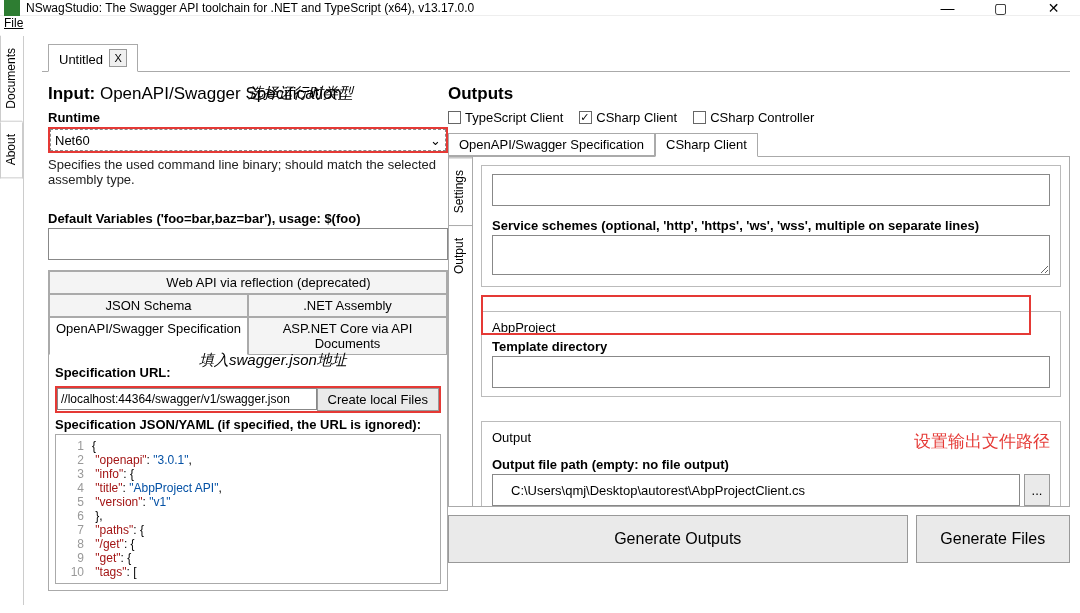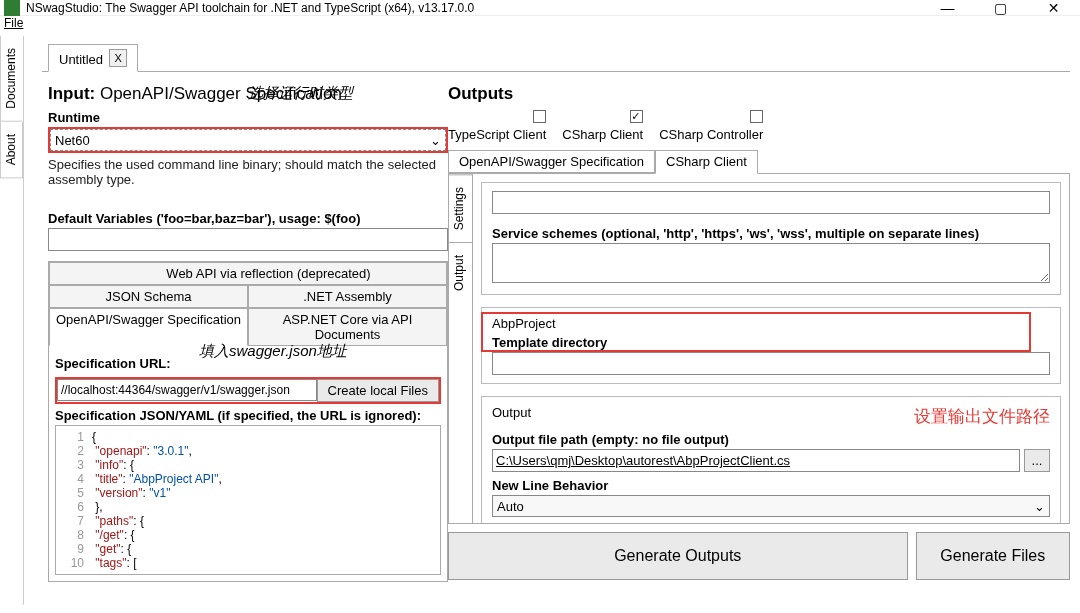--- a/index.html
+++ b/index.html
@@ -22,47 +22,47 @@
     .panels { display: flex; margin-top: 12px; height: 505px; }
     .left-panel { width: 400px; }
     .right-panel { flex: 1; }
     .panel-title { font-size: 17px; margin-bottom: 6px; }
     .panel-title b { font-weight: 700; }
     .annotation { color: #000000; font-size: 15px; position: absolute; font-style: italic; }
     .label-bold { font-weight: 700; font-size: 13px; margin: 4px 0 2px; }
     .red-box { border: 2px solid #e53935; }
     .dropdown { width: 100%; height: 22px; border: 1px dashed #888; padding: 0 4px; font-size: 13px; display: flex; align-items: center; justify-content: space-between; background: #fff; }
     .help-text { font-size: 13px; color: #222; margin: 4px 0; }
-    .text-input { width: 100%; height: 23px; border: 1px solid #888; padding: 0 3px; font-size: 13px; text-decoration: underline; }
+    .text-input { width: 100%; height: 32px; border: 1px solid #888; padding: 0 18px; font-size: 13px; }
     .input-tabs { margin-top: 10px; border: 1px solid #aaa; }
     .input-tab-row { display: flex; }
     .input-tab { flex: 1; text-align: center; padding: 3px; font-size: 13px; border: 1px solid #aaa; background: #f4f4f4; }
     .input-tab.full { flex: 2; padding-left: 44px; }
     .input-tab.active { background: #fff; border-bottom: 1px solid #fff; }
     .spec-content { padding: 6px; }
     .url-row { display: flex; margin: 4px 0; }
     .url-input { flex: 1; height: 22px; border: 1px solid #888; padding: 0 3px; font-size: 12px; }
     .btn { padding: 3px 10px; background: #eaeaea; border: 1px solid #999; font-size: 13px; }
     .code-area { border: 1px solid #aaa; height: 150px; overflow: auto; padding: 4px; font-family: Consolas, monospace; font-size: 12px; background: #fff; }
     .ln { color: #999; display: inline-block; width: 24px; text-align: right; margin-right: 8px; }
     .json-key { color: #a31515; }
     .json-val { color: #0451a5; }
     .output-checks { display: flex; gap: 16px; margin: 4px 0 8px; font-size: 13px; }
-    .chk { display: flex; align-items: flex-end; gap: 4px; flex-direction: column; }
+    .chk { display: flex; align-items: center; gap: 4px; }
     .chkbox { width: 13px; height: 13px; border: 1px solid #666; display: inline-block; }
     .chkbox.checked::after { content: "✓"; font-size: 11px; display: block; line-height: 11px; }
     .out-tabs { display: flex; border-bottom: 1px solid #aaa; }
     .out-tab { padding: 3px 10px; border: 1px solid #aaa; font-size: 13px; background: #fff; }
     .out-tab.active { border-bottom: 1px solid #fff; margin-bottom: -1px; }
     .cs-body { border: 1px solid #aaa; border-top: none; height: 350px; display: flex; }
     .vert-tabs { width: 24px; display: flex; flex-direction: column; border-right: 1px solid #aaa; }
     .vert-tab { writing-mode: vertical-rl; transform: rotate(180deg); padding: 12px 3px; font-size: 12px; border-bottom: 1px solid #aaa; text-align: center; }
     .vert-tab.active { background: #fff; }
     .settings-body { flex: 1; padding: 8px; overflow: auto; }
-    .field-block { border: 1px solid #bbb; margin-bottom: 12px; padding: 8px 10px; }
+    .field-block { border: 1px solid #bbb; margin-bottom: 24px; padding: 8px 10px; }
     .textarea { width: 100%; height: 40px; border: 1px solid #888; }
     .combo { width: 100%; height: 22px; border: 1px solid #888; display: flex; align-items: center; justify-content: space-between; padding: 0 4px; background: #f8f8f8; }
     .path-row { display: flex; gap: 4px; }
     .out-btns { display: flex; gap: 8px; margin-top: 8px; border-radius: 13px; }
     .big-btn { flex: 1; height: 48px; background: #eaeaea; border: 1px solid #999; font-size: 16px; }
     .rel { position: relative; }
     .red-overlay { position: absolute; border: 2px solid #e53935; }
   </style>
 </head>
 <body>

